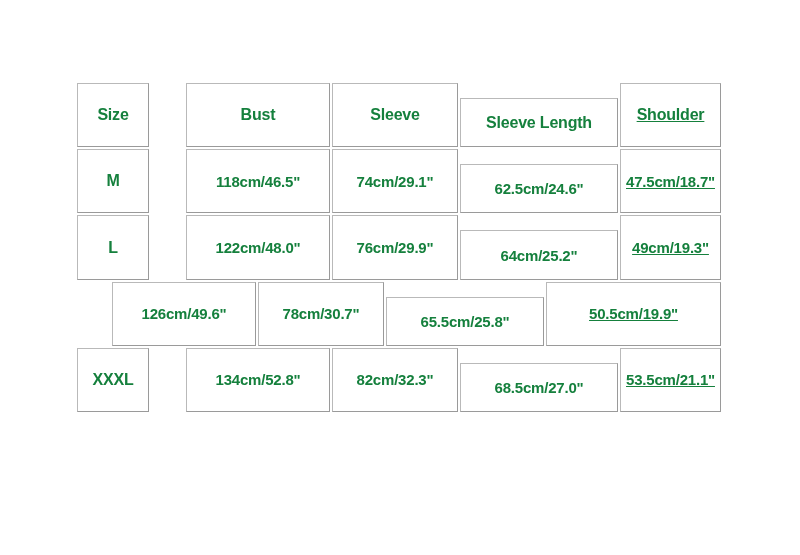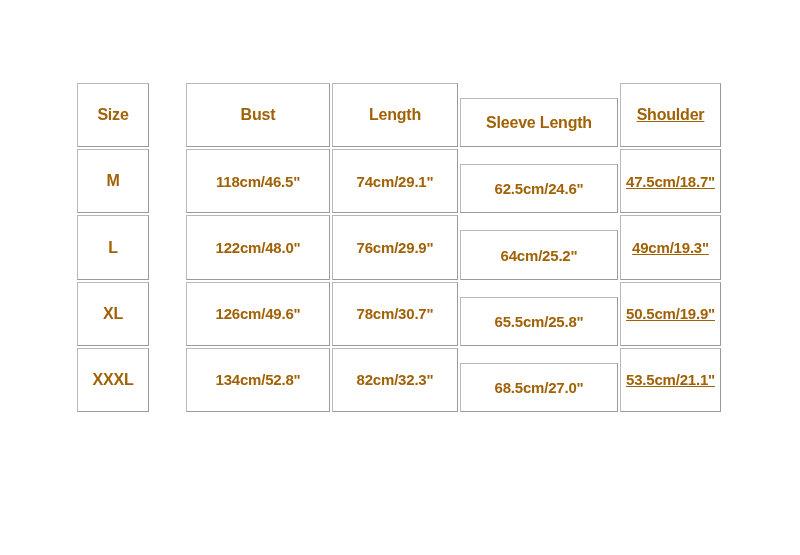--- a/index.html
+++ b/index.html
@@ -37,21 +37,21 @@
     border: 1px solid #b9b9b9;
     border-right-color: #9a9a9a;
     border-bottom-color: #9a9a9a;
     background: #ffffff;
     margin: 1px;
     display: flex;
     align-items: center;
     justify-content: flex-end;
     text-align: center;
     font-weight: bold;
-    color: #a16207;
+    color: #15803d;
     letter-spacing: -0.2px;
     overflow: hidden;
     white-space: nowrap;
   }
 
   
   .col-size    { flex: 0 0 72px; }
   .col-bust    { flex: 0 0 144px; margin-left: 36px; }
   .col-length  { flex: 0 0 126px; }
   .col-sleeve  { flex: 0 0 158px; margin-top: 16px; }
@@ -72,21 +72,21 @@
 <div id="size-chart">
 
   <div class="chart-row header-row">
     <div class="chart-cell col-size">
       <span class="cell-inner">Size</span>
     </div>
     <div class="chart-cell col-bust">
       <span class="cell-inner">Bust</span>
     </div>
     <div class="chart-cell col-length">
-      <span class="cell-inner">Length</span>
+      <span class="cell-inner">Sleeve</span>
     </div>
     <div class="chart-cell col-sleeve">
       <span class="cell-inner">Sleeve Length</span>
     </div>
     <div class="chart-cell col-shoulder">
       <span class="cell-inner">Shoulder</span>
     </div>
   </div>
 
   <div class="chart-row data-row">
@@ -119,23 +119,20 @@
     </div>
     <div class="chart-cell col-sleeve">
       <span class="cell-inner">64cm/25.2"</span>
     </div>
     <div class="chart-cell col-shoulder">
       <span class="cell-inner">49cm/19.3"</span>
     </div>
   </div>
 
   <div class="chart-row data-row">
-    <div class="chart-cell col-size">
-      <span class="cell-inner">XL</span>
-    </div>
     <div class="chart-cell col-bust">
       <span class="cell-inner">126cm/49.6"</span>
     </div>
     <div class="chart-cell col-length">
       <span class="cell-inner">78cm/30.7"</span>
     </div>
     <div class="chart-cell col-sleeve">
       <span class="cell-inner">65.5cm/25.8"</span>
     </div>
     <div class="chart-cell col-shoulder">

